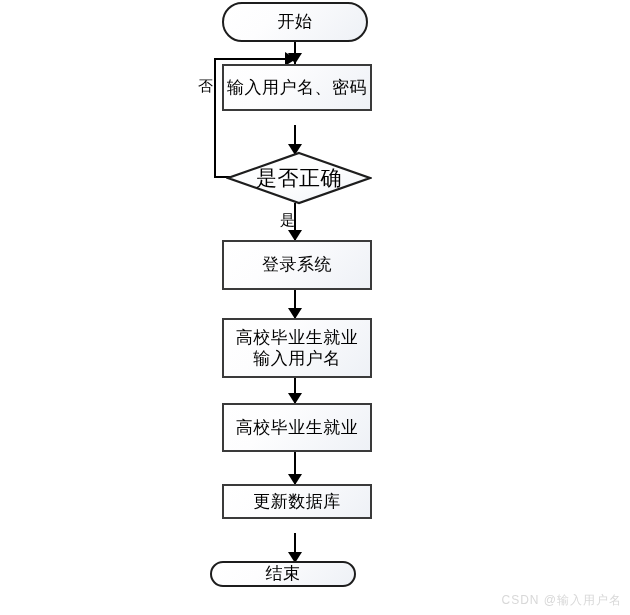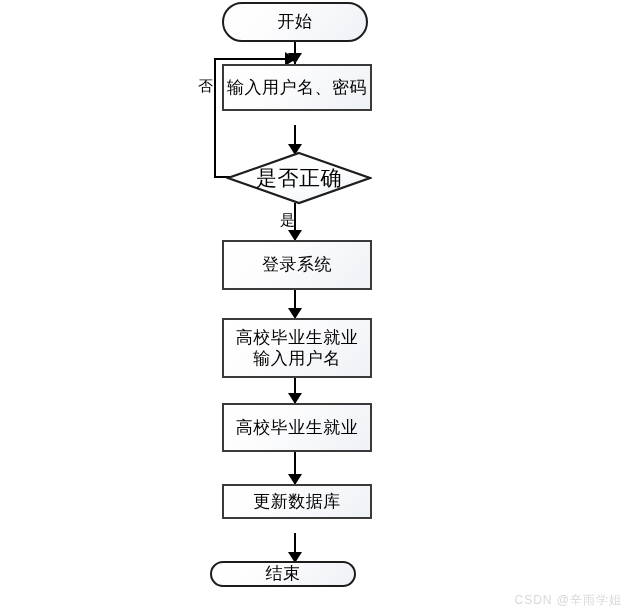--- a/index.html
+++ b/index.html
@@ -161,15 +161,15 @@
   </div>
 
   <div class="node process" style="left:222px;top:484px;width:150px;height:35px;">
     <span>更新数据库</span>
   </div>
 
   <div class="node terminator" style="left:210px;top:561px;width:146px;height:26px;">
     <span>结束</span>
   </div>
 
-  <div class="watermark">CSDN @辛雨学姐</div>
+  <div class="watermark">CSDN @输入用户名</div>
 
 </div>
 
 </body></html>

